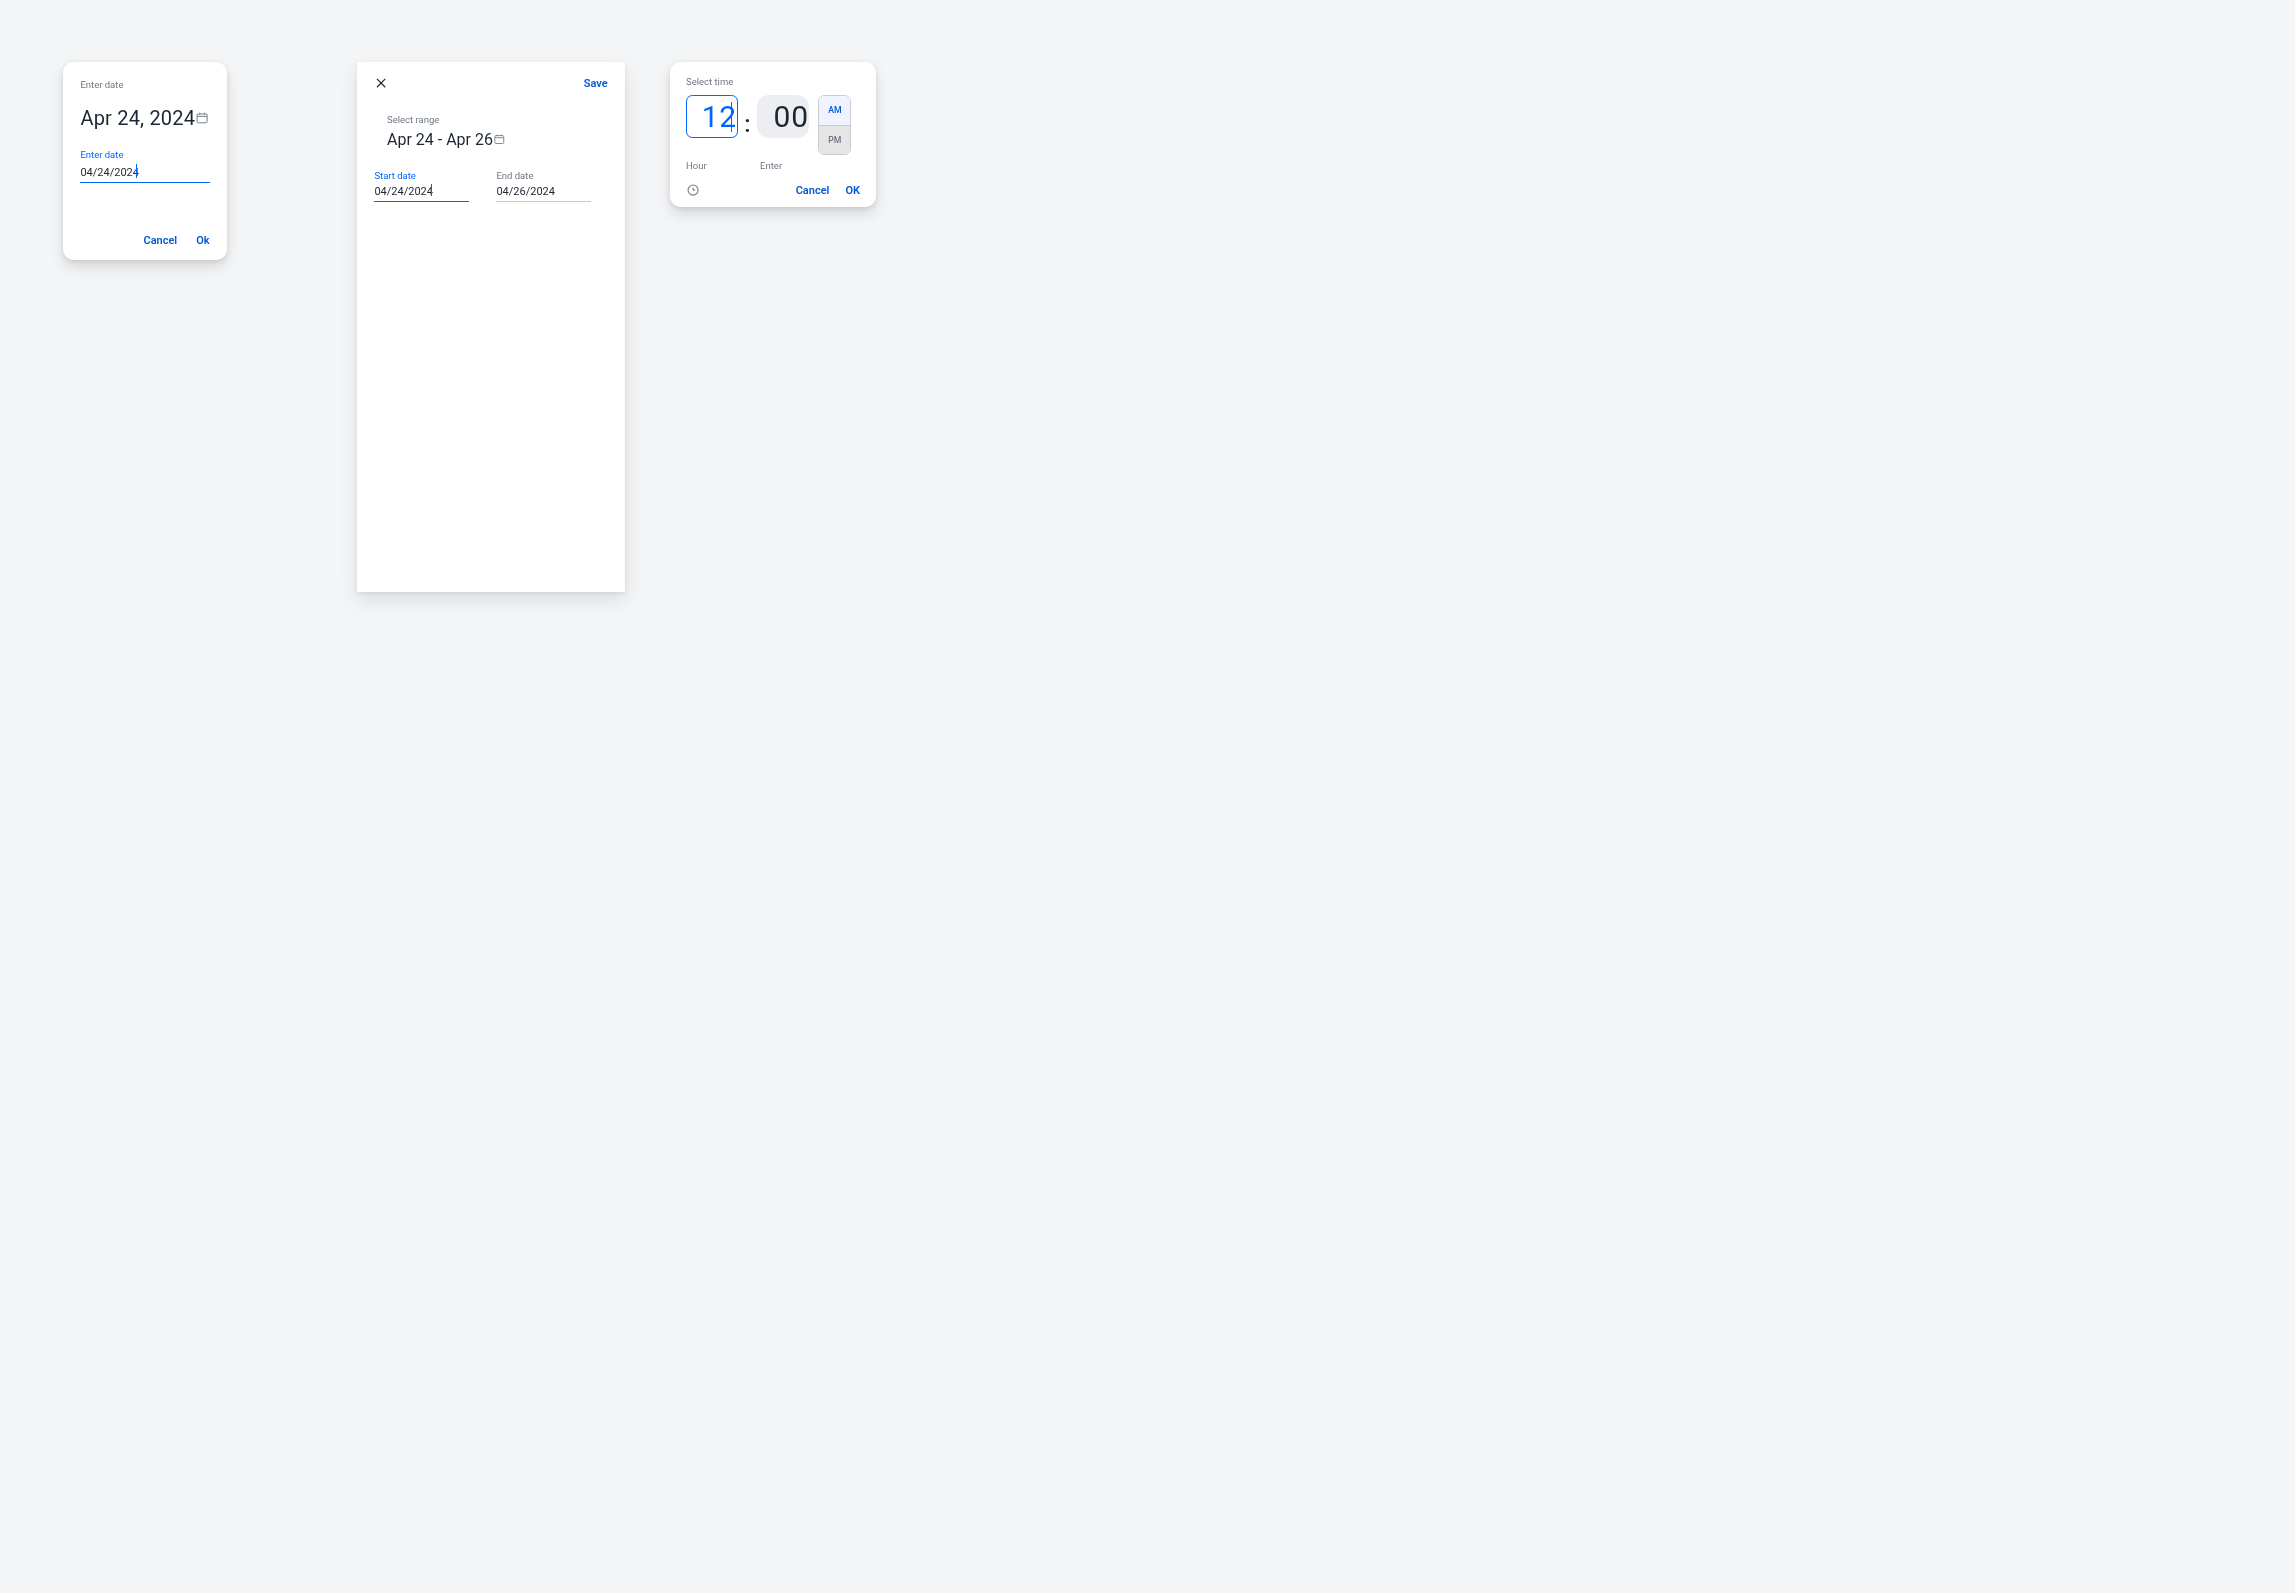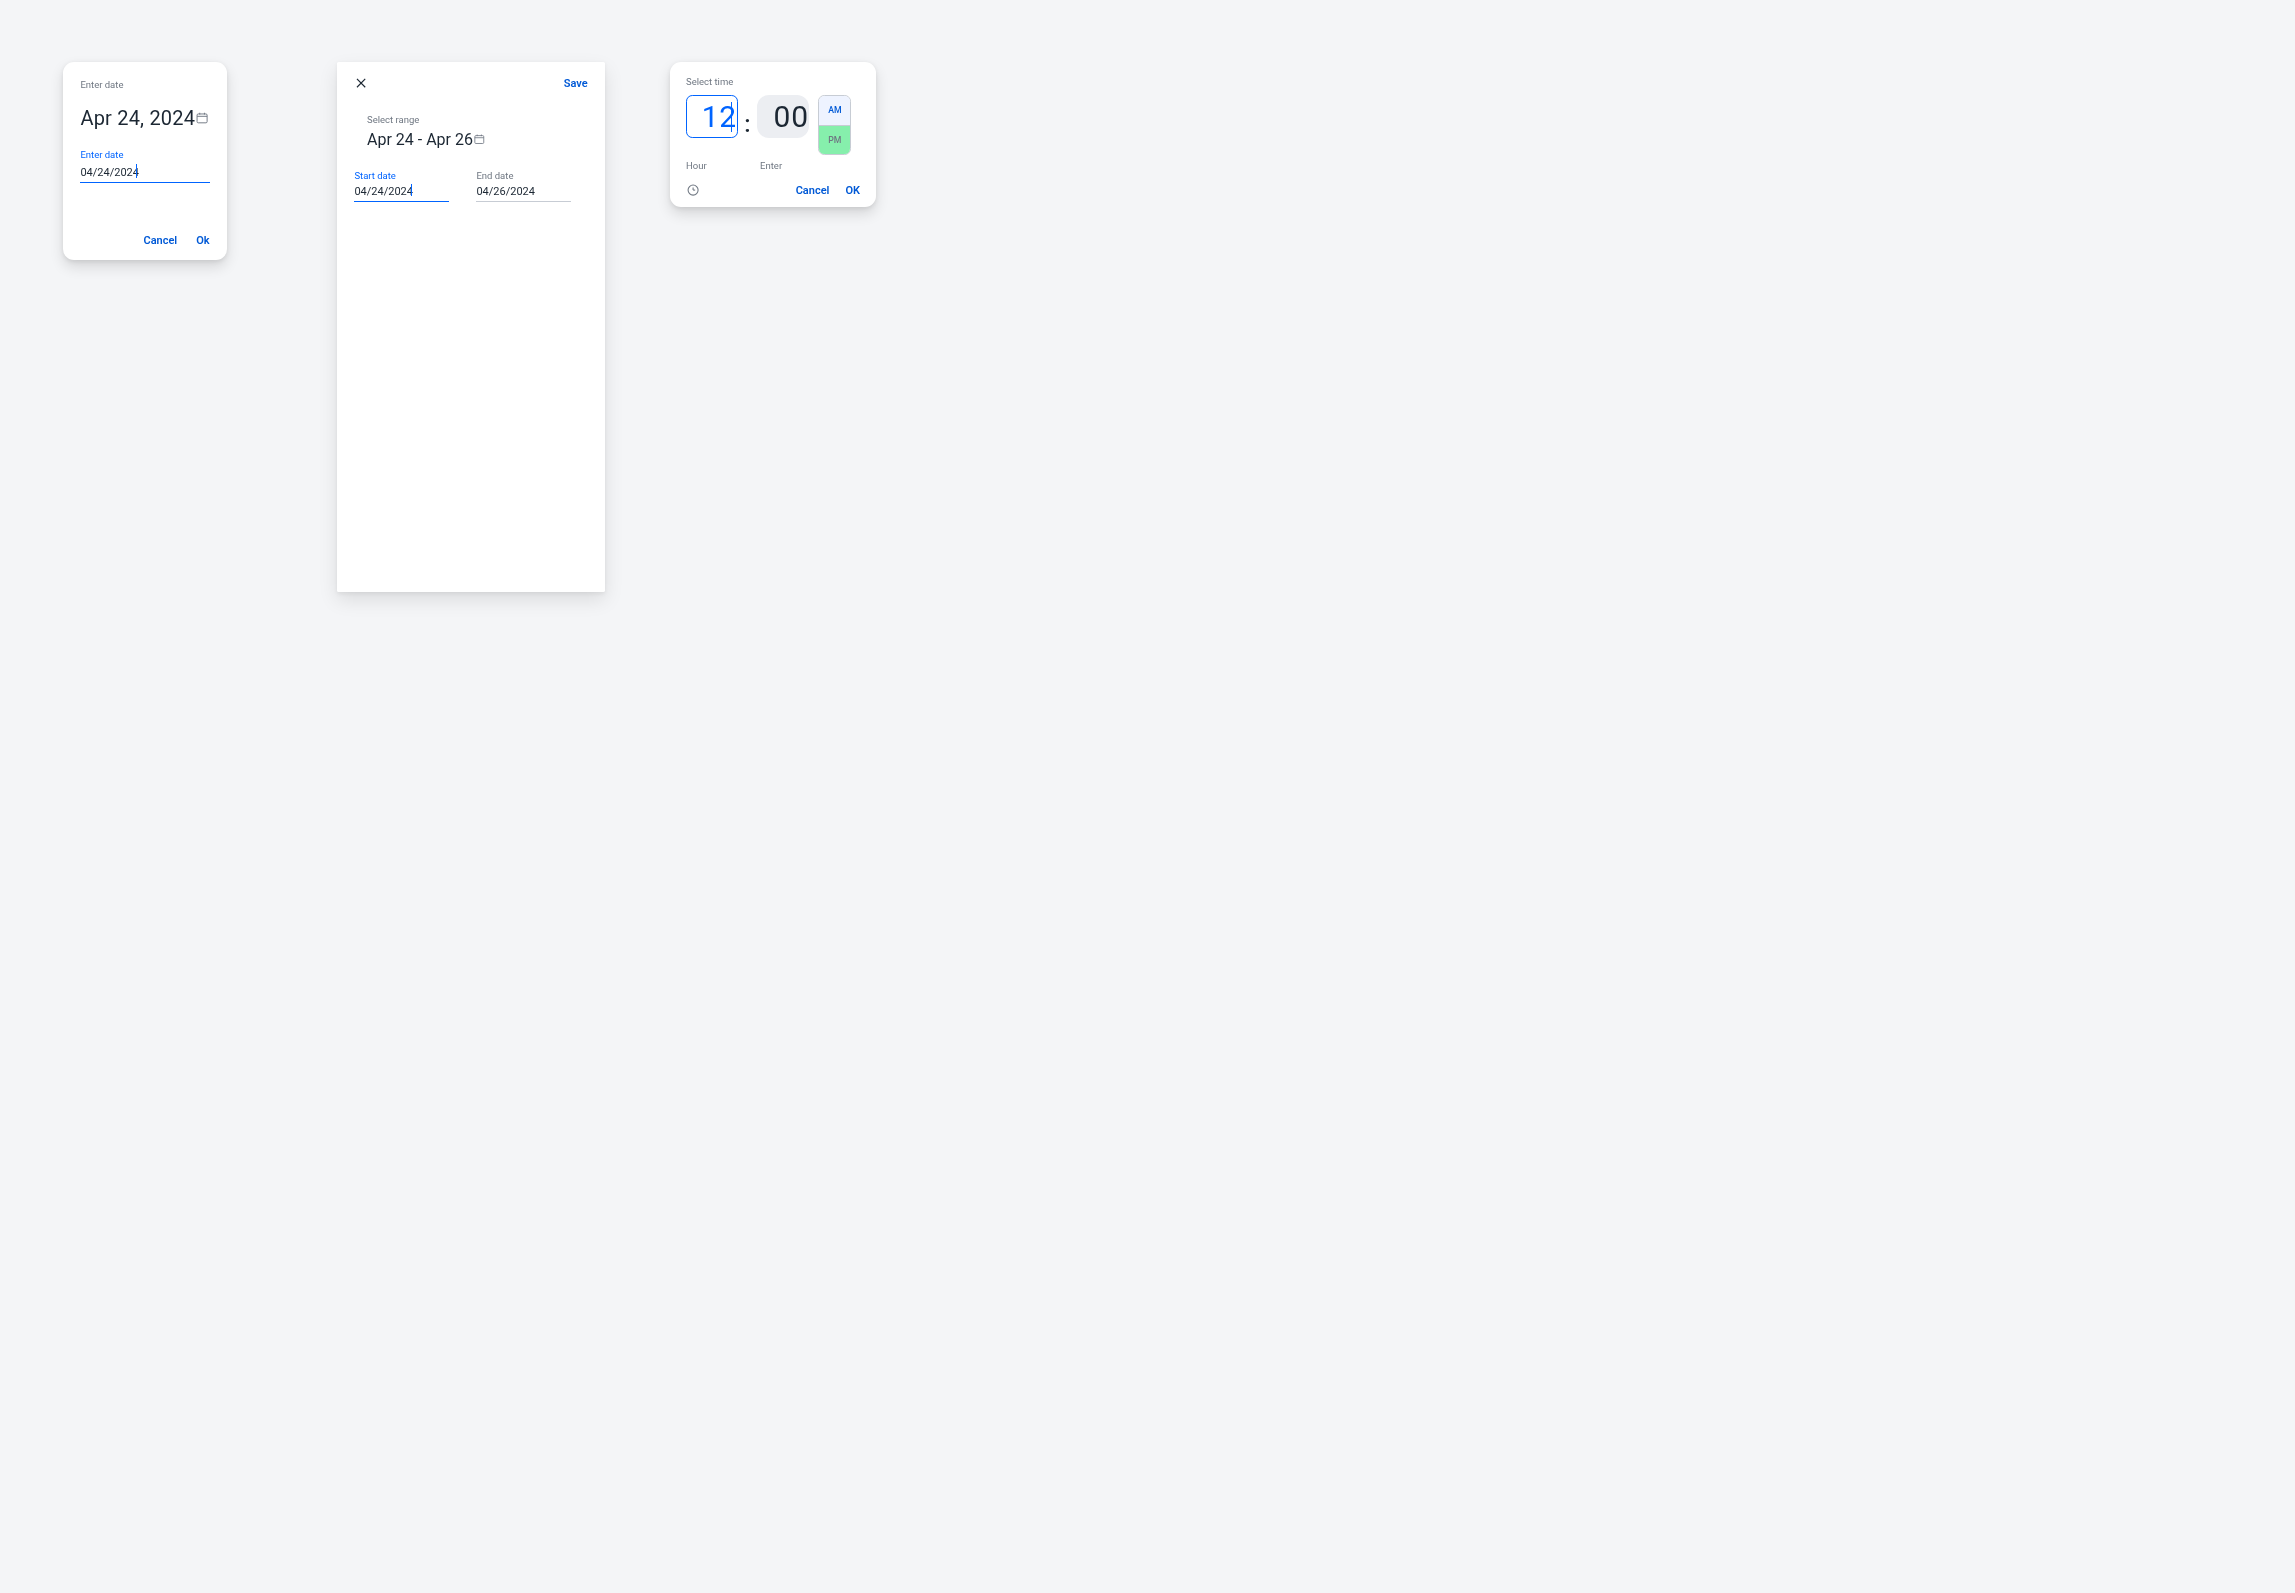--- a/index.html
+++ b/index.html
@@ -88,21 +88,21 @@
     color: #0059d6;
     background: none;
     border: none;
     cursor: pointer;
     font-family: inherit;
   }
 
   
   .range-card {
     position: absolute;
-    left: 337px;
+    left: 357px;
     top: 62px;
     width: 268px;
     height: 530px;
     background: #fff;
     border-radius: 1.6px;
     box-shadow: 0 8px 19px rgba(0,0,0,0.10), 0 1.6px 4.7px rgba(0,0,0,0.06);
     padding: 14.2px 17.4px 17.4px 17.4px;
     display: flex;
     flex-direction: column;
   }
@@ -258,21 +258,21 @@
     border: 0.8px solid #c7ccd4;
     border-radius: 6.3px;
     overflow: hidden;
     width: 33px;
     height: 60px;
     margin-left: 3.2px;
   }
   .ampm button {
     flex: 1;
     border: none;
-    background: #86efac;
+    background: #e5e5e5;
     font-size: 8.7px;
     font-weight: 500;
     color: #6f7782;
     cursor: pointer;
     font-family: inherit;
   }
   .ampm button:first-child { border-bottom: 0.8px solid #c7ccd4; }
   .ampm button.sel {
     background: #eef3ff;
     color: #0059d6;

